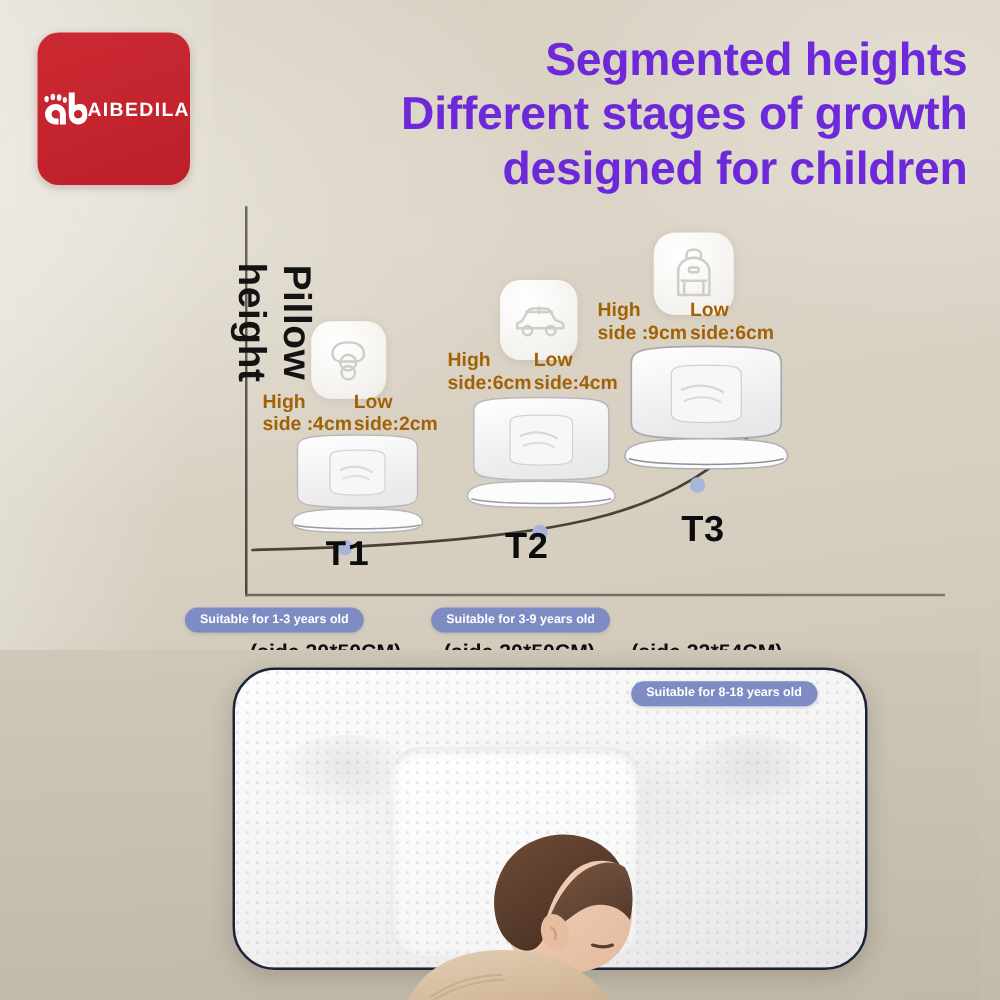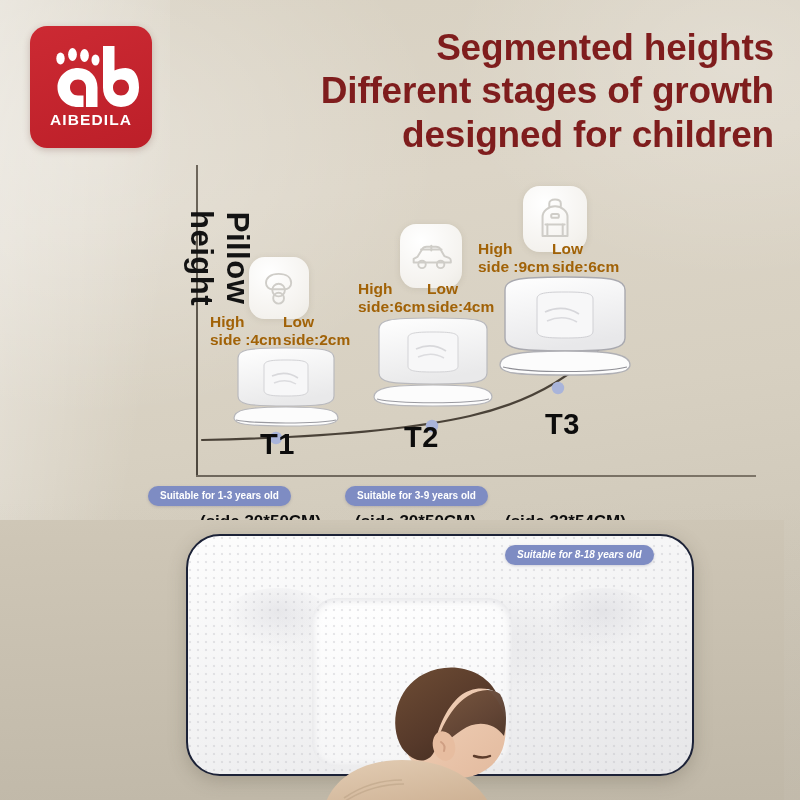--- a/index.html
+++ b/index.html
@@ -24,32 +24,32 @@
     background:linear-gradient(180deg, rgba(180,170,155,0.0), rgba(168,158,142,0.22));
     pointer-events:none;
   }
 
   
   .logo {
     position:absolute; left:30px; top:26px; width:122px; height:122px;
     background:linear-gradient(160deg,#cc2a33,#bc1f29);
     border-radius:17px;
     box-shadow:0 2px 7px rgba(110,60,55,0.28);
-    display:flex; flex-direction:column; align-items:center; justify-content:center;
+    display:flex; flex-direction:row; align-items:center; justify-content:center;
   }
   .logo-mark { width:96px; height:62px; }
   .logo-name {
     color:#fff; font-size:15.5px; font-weight:bold; letter-spacing:1.1px;
     margin-top:3px; font-family:"Liberation Sans", sans-serif;
   }
 
   
   .headline {
     position:absolute; right:26px; top:26px; width:610px;
-    text-align:right; color:#7f1d1d; font-weight:bold;
+    text-align:right; color:#6d28d9; font-weight:bold;
     font-size:37px; line-height:1.17; letter-spacing:-0.2px;
   }
   .headline div { white-space:nowrap; }
 
   
   .chart { position:absolute; left:0; top:150px; width:800px; height:340px; }
   .axis-y {
     position:absolute; left:196px; top:15px; width:2px; height:312px;
     background:linear-gradient(180deg,#6e675c,#4c463d);
   }
@@ -94,21 +94,21 @@
     font-size:10px; font-weight:bold; border-radius:13px;
     padding:4px 12px 5px; white-space:nowrap;
     box-shadow:0 1px 3px rgba(70,70,110,0.22);
   }
   .sizetext {
     position:absolute; font-size:17px; font-weight:bold; color:#0d0d0d;
     white-space:nowrap;
   }
 
   
-  .hero { position:absolute; left:0; top:520px; width:784px; height:280px; overflow:hidden;font-style:italic; }
+  .hero { position:absolute; left:0; top:520px; width:784px; height:280px; overflow:hidden; }
   .hero-bg {
     position:absolute; inset:0;
     background:linear-gradient(178deg,#cfc7b7,#c6beae 60%,#c0b8a8);
   }
   .hero-pillow {
     position:absolute; left:186px; top:14px; width:508px; height:242px;
     border-radius:34px;
     background:
       radial-gradient(ellipse 50% 34% at 50% 44%, rgba(200,200,205,0.30), rgba(255,255,255,0) 70%),
       linear-gradient(165deg,#fdfdfd,#f2f2f3 55%,#e6e6e8);
@@ -201,21 +201,21 @@
       </defs>
       <path d="M8 12 C 8 4, 16 2, 56 2 C 96 2, 104 4, 104 12 L104 50 C104 58, 96 60, 56 60 C16 60, 8 58, 8 50 Z" fill="url(#p1)" stroke="#b9b9bd" stroke-width="1.2"></path>
       <path d="M34 20 C34 15, 40 14, 56 14 C72 14, 78 15, 78 20 L78 44 C78 49, 72 50, 56 50 C40 50, 34 49, 34 44 Z" fill="#f7f7f8" stroke="#d3d3d6" stroke-width="1"></path>
       <path d="M42 30 q14 -6 26 2" fill="none" stroke="#d8d8db" stroke-width="1.6"></path>
       <path d="M44 37 q12 -5 22 1" fill="none" stroke="#dcdcdf" stroke-width="1.4"></path>
     </svg>
     <svg class="pillow-side" style="left:228px; top:252px; width:116px; height:28px;" viewBox="0 0 116 28">
       <path d="M6 16 C6 8, 18 5, 58 5 C98 5, 110 8, 110 16 C110 22, 98 24, 58 24 C18 24, 6 22, 6 16 Z" fill="#fcfcfc" stroke="#b6b6ba" stroke-width="1.2"></path>
       <path d="M8 18 C26 22, 90 22, 108 18" fill="none" stroke="#9a9aa0" stroke-width="1.1"></path>
     </svg>
-    <div class="tlabel" style="left:260px; top:278px;">T1</div>
+    <div class="tlabel" style="left:260px; top:278px;font-family:Liberation Mono, monospace;">T1</div>
   </div>
 
   <div class="stage">
     <div class="icon-tile" style="left:400px; top:74px; width:62px; height:64px;">
       <svg viewBox="0 0 48 48" fill="none" stroke="#cfcdc8" stroke-width="2.1" stroke-linecap="round" stroke-linejoin="round">
         <path d="M5 31v-4l4-2 5-8c1-2 3-3 5-3h10c2 0 4 1 5 3l4 7 5 2c1.5 0.6 2 1.6 2 3v2z"></path>
         <path d="M13 17h22"></path>
         <path d="M24 13v5"></path>
         <circle cx="14" cy="33" r="4"></circle>
         <circle cx="34" cy="33" r="4"></circle>

